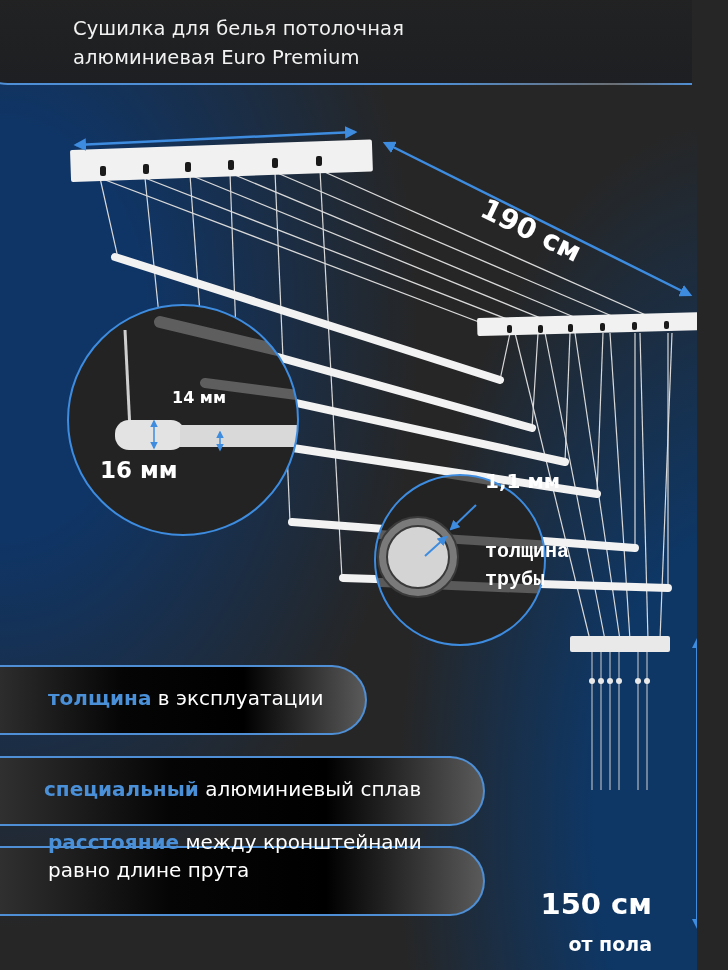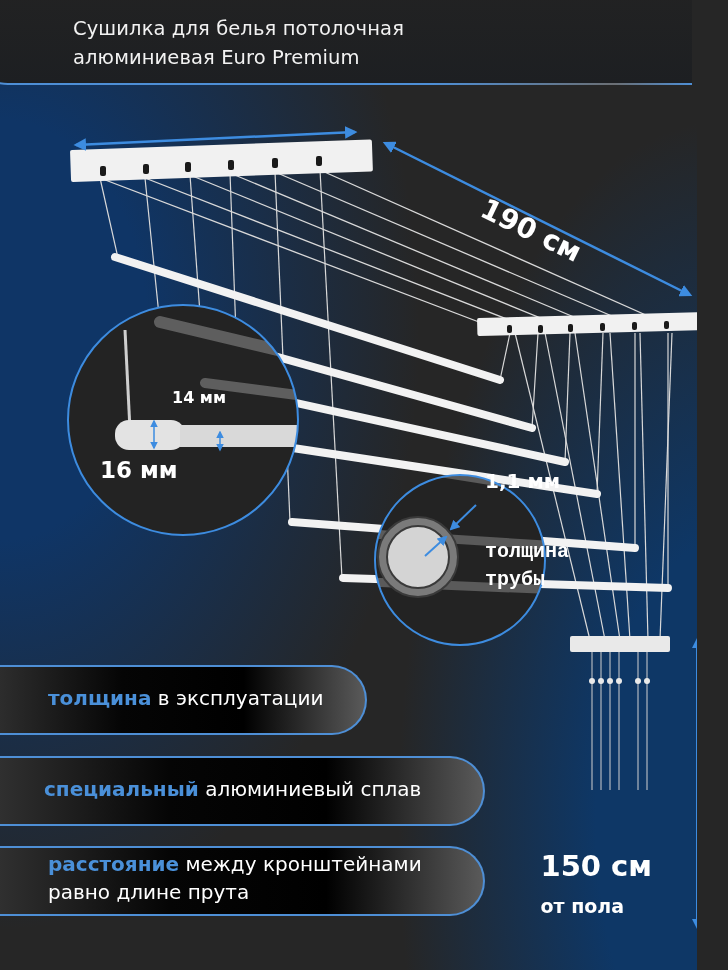--- a/index.html
+++ b/index.html
@@ -15,21 +15,21 @@
   .title-box::after { content:""; position:absolute; right:0; bottom:-2px; width:260px; height:2px; background:linear-gradient(90deg,#4e8fd6,#6b6f74 70%, rgba(107,111,116,0)); }
   .title { position:absolute; left:73px; top:14px; color:#f2f2f2; font-size:19.5px; line-height:29px; letter-spacing:0.1px; }
   .svg-layer { position:absolute; left:0; top:0; }
   .lbl { position:absolute; color:#fff; font-weight:bold; white-space:nowrap; }
   .pill { position:absolute; left:-40px; height:70px; border-radius:0 35px 35px 0;
     border:2px solid #4e8fd6; border-left:none;
     background:linear-gradient(90deg,#3a3a3a 0%, #050505 40%, #000 70%, #5a5a5a 100%);
     box-sizing:border-box; }
   .pill-text { position:absolute; left:88px; color:#fff; font-size:20px; line-height:28px; white-space:nowrap; }
   .hl { color:#4a90d9; font-weight:bold; }
-  .height-label { position:absolute; right:35px; color:#fff; font-weight:bold; font-size:29px; text-align:left; line-height:40px; }
+  .height-label { position:absolute; right:35px; color:#fff; font-weight:bold; font-size:29px; text-align:right; line-height:40px;margin-top:38px; }
 </style>
 </head>
 <body>
 
 <div class="canvas">
 
   <div class="title-box"></div>
   <div class="title">
     <div>Сушилка для белья потолочная</div>
     <div>алюминиевая Euro Premium</div>
@@ -182,21 +182,21 @@
   <div class="pill-text" style="top:684px; left:48px;">
     <span class="hl">толщина</span><span> в эксплуатации</span>
   </div>
 
   <div class="pill" style="top:756px; width:525px;"></div>
   <div class="pill-text" style="top:775px; left:44px;">
     <span class="hl">специальный</span><span> алюминиевый сплав</span>
   </div>
 
   <div class="pill" style="top:846px; width:525px;"></div>
-  <div class="pill-text" style="top:850px; left:48px;">
+  <div class="pill-text" style="top:828px; left:48px;">
     <div><span class="hl">расстояние</span><span> между кронштейнами</span></div>
     <div>равно длине прута</div>
   </div>
 
   <div class="height-label" style="top:846px; right:45px;">
     <div>150 см</div>
     <div style="font-size:19px;">от пола</div>
   </div>
 
 </div>

